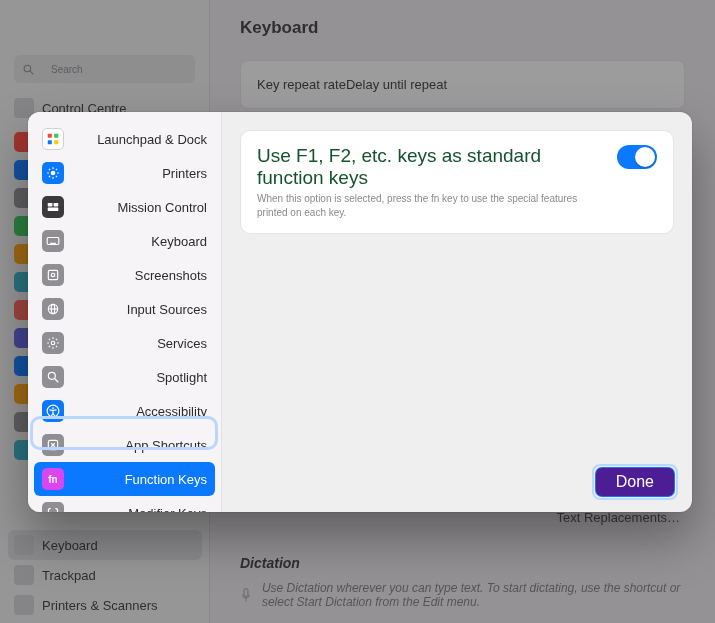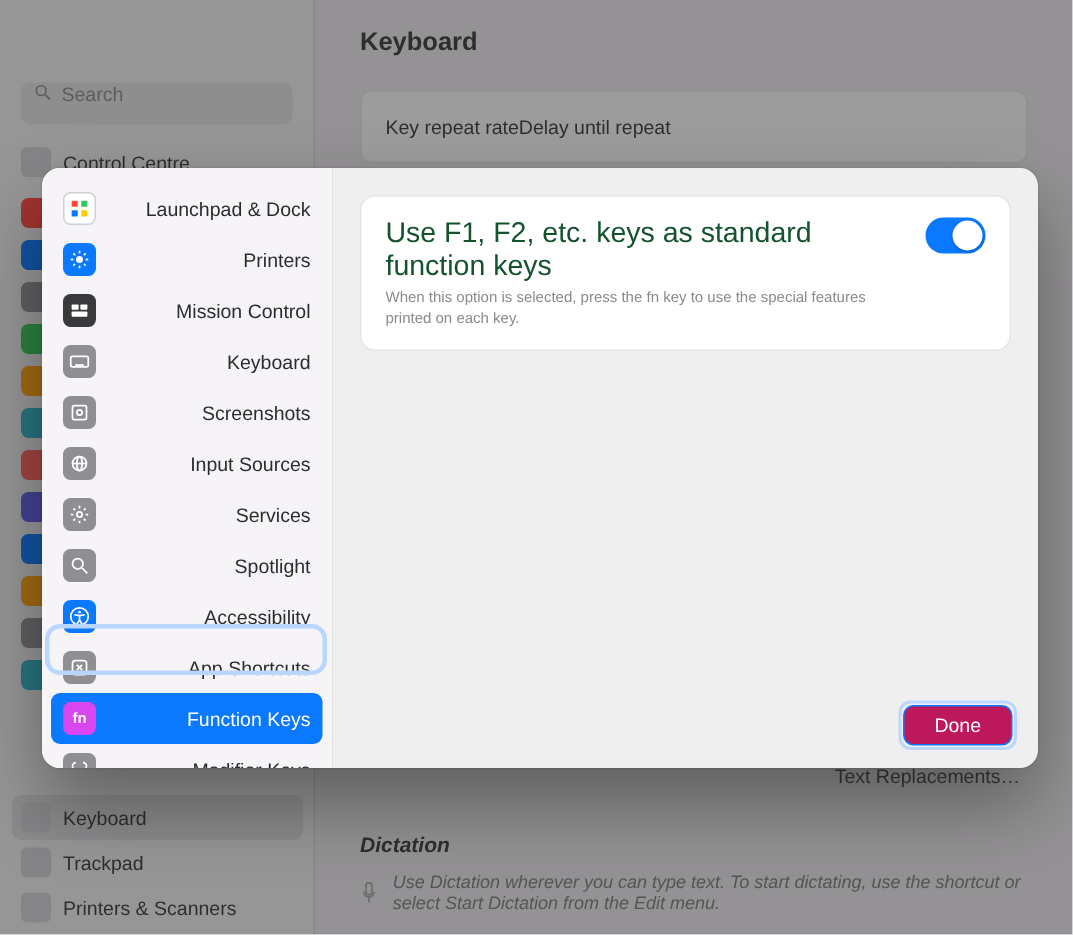--- a/index.html
+++ b/index.html
@@ -8,21 +8,21 @@
 
   
   .bg-window { position:absolute; inset:0; }
   .bg-window::after { content:""; position:absolute; inset:0; background:rgba(30,30,32,.42); pointer-events:none; z-index:50; }
 
   .bg-traffic { position:absolute; left:18px; top:22px; display:flex; gap:8px; }
   .bg-traffic span { width:12px; height:12px; border-radius:50%; display:block; }
   .tl-red{background:#ff5f57;} .tl-yellow{background:#febc2e;} .tl-green{background:#28c840;}
 
   .bg-sidebar { position:absolute; left:0; top:0; bottom:0; width:210px; background:#ececee; border-right:1px solid #d6d6d8; padding-top:55px;}
-  .bg-search { margin:0 14px 10px 14px; height:28px; border-radius:6px; background:#dedee1; display:flex; gap:6px; padding:0 8px; color:#8a8a8d; font-size:13px;}
+  .bg-search { margin:0 14px 10px 14px; height:28px; border-radius:6px; background:#dedee1; display:flex; align-items:center; gap:16px; padding:0 8px; color:#8a8a8d; font-size:10px;}
   .bg-side-item { display:flex; align-items:center; gap:8px; padding:5px 14px; font-size:13px; color:#3a3a3c;}
   .bg-side-item.sel { background:#d9d9dc; border-radius:6px; margin:0 8px; padding:5px 6px;}
   .bg-side-ic { width:20px; height:20px; border-radius:4px; background:#cfcfd2; display:inline-block;}
   .bg-apps-col { position:absolute; left:14px; top:132px; display:flex; flex-direction:column; gap:8px;}
   .bg-apps-col span{ width:20px; height:20px; border-radius:5px; display:block;}
 
   .bg-main { position:absolute; left:210px; right:0; top:0; bottom:0; padding:18px 30px; }
   .bg-title { font-size:17px; font-weight:600; color:#3a3a3c; }
   .bg-card { background:#f6f6f8; border:1px solid #e0e0e3; border-radius:8px; padding:16px; margin-top:22px;}
   .bg-row-labels{display:flex;font-size:13px;color:#3a3a3c;}
@@ -41,21 +41,21 @@
   .hl-ring { position:absolute; left:30px; top:416px; width:188px; height:34px; border:3px solid #b8d6ff; border-radius:10px; z-index:101; pointer-events:none;}
 
   .sheet-main { flex:1; position:relative; padding:18px; }
   .setting-card { background:#fff; border:1px solid #e4e4e6; border-radius:10px; padding:14px 16px; display:flex; align-items:flex-start; gap:16px;}
   .setting-txt { flex:1; }
   .setting-title { font-size:19px; font-weight:500; color:#14532d; }
   .setting-desc { font-size:10px; color:#8a8a8d; margin-top:3px; line-height:1.35; }
   .toggle { position:relative; width:40px; height:24px; border-radius:12px; background:#0a78ff; flex-shrink:0; display:flex; align-items:center;}
   .toggle .knob{ position:absolute; right:2px; width:20px; height:20px; border-radius:50%; background:#fff; box-shadow:0 1px 2px rgba(0,0,0,.25);}
   .done-wrap{ position:absolute; right:18px; bottom:16px;}
-  .done-btn { background:#be185d; color:#fff; border:none; border-radius:6px; font-size:13px; padding:5px 20px; box-shadow:0 0 0 1px #0a78ff;}
+  .done-btn { background:#4c1d95; color:#fff; border:none; border-radius:6px; font-size:16px; padding:5px 20px; box-shadow:0 0 0 1px #0a78ff;}
   .done-ring { position:absolute; inset:-4px; border:2px solid #bcd7ff; border-radius:8px; pointer-events:none;}
 
   
   svg { display:block; }
 </style>
 </head>
 <body>
 
 <div class="bg-window">
 

